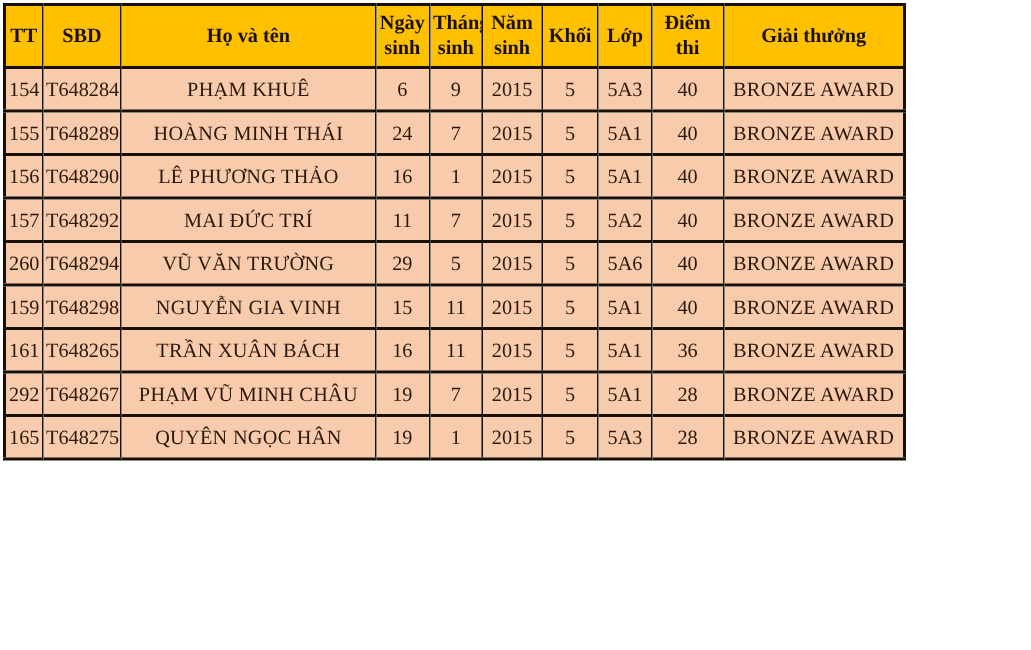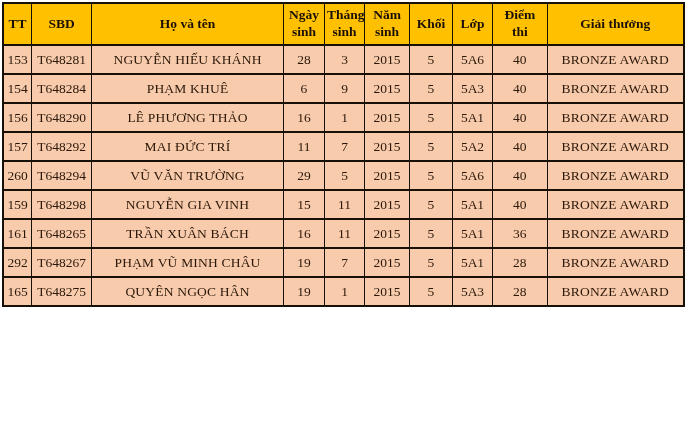--- a/index.html
+++ b/index.html
@@ -7,21 +7,21 @@
     padding: 0;
     background: #ffffff;
     width: 687px;
     height: 433px;
     overflow: hidden;
     font-family: "Liberation Serif", "DejaVu Serif", serif;
   }
   .award-table {
     border-collapse: collapse;
     table-layout: fixed;
-    width: 683px;
+    width: 602px;
     margin: 2px 0 0 2px;
     border: 2px solid #171007;
   }
   .award-table th, .award-table td {
     border: 1px solid #171007;
     border-top-width: 2px;
     border-bottom-width: 2px;
     text-align: center;
     vertical-align: middle;
     padding: 0 2px;
@@ -81,44 +81,44 @@
         <th>Tháng sinh</th>
         <th>Năm sinh</th>
         <th>Khối</th>
         <th>Lớp</th>
         <th>Điểm thi</th>
         <th>Giải thưởng</th>
       </tr>
     </thead>
   <tbody>
       <tr>
-        <td class="cell-tt">153</td>
-        <td class="cell-sbd">T648281</td>
-        <td class="cell-name">NGUYỄN HIẾU KHÁNH</td>
-        <td class="cell-day">28</td>
-        <td class="cell-month">3</td>
-        <td class="cell-year">2015</td>
-        <td class="cell-khoi">5</td>
-        <td class="cell-lop">5A6</td>
-        <td class="cell-score">40</td>
-        <td class="cell-award">BRONZE AWARD</td>
-      </tr>
-      <tr>
         <td class="cell-tt">154</td>
         <td class="cell-sbd">T648284</td>
         <td class="cell-name">PHẠM KHUÊ</td>
         <td class="cell-day">6</td>
         <td class="cell-month">9</td>
         <td class="cell-year">2015</td>
         <td class="cell-khoi">5</td>
         <td class="cell-lop">5A3</td>
         <td class="cell-score">40</td>
         <td class="cell-award">BRONZE AWARD</td>
       </tr>
       <tr>
+        <td class="cell-tt">155</td>
+        <td class="cell-sbd">T648289</td>
+        <td class="cell-name">HOÀNG MINH THÁI</td>
+        <td class="cell-day">24</td>
+        <td class="cell-month">7</td>
+        <td class="cell-year">2015</td>
+        <td class="cell-khoi">5</td>
+        <td class="cell-lop">5A1</td>
+        <td class="cell-score">40</td>
+        <td class="cell-award">BRONZE AWARD</td>
+      </tr>
+      <tr>
         <td class="cell-tt">156</td>
         <td class="cell-sbd">T648290</td>
         <td class="cell-name">LÊ PHƯƠNG THẢO</td>
         <td class="cell-day">16</td>
         <td class="cell-month">1</td>
         <td class="cell-year">2015</td>
         <td class="cell-khoi">5</td>
         <td class="cell-lop">5A1</td>
         <td class="cell-score">40</td>
         <td class="cell-award">BRONZE AWARD</td>

